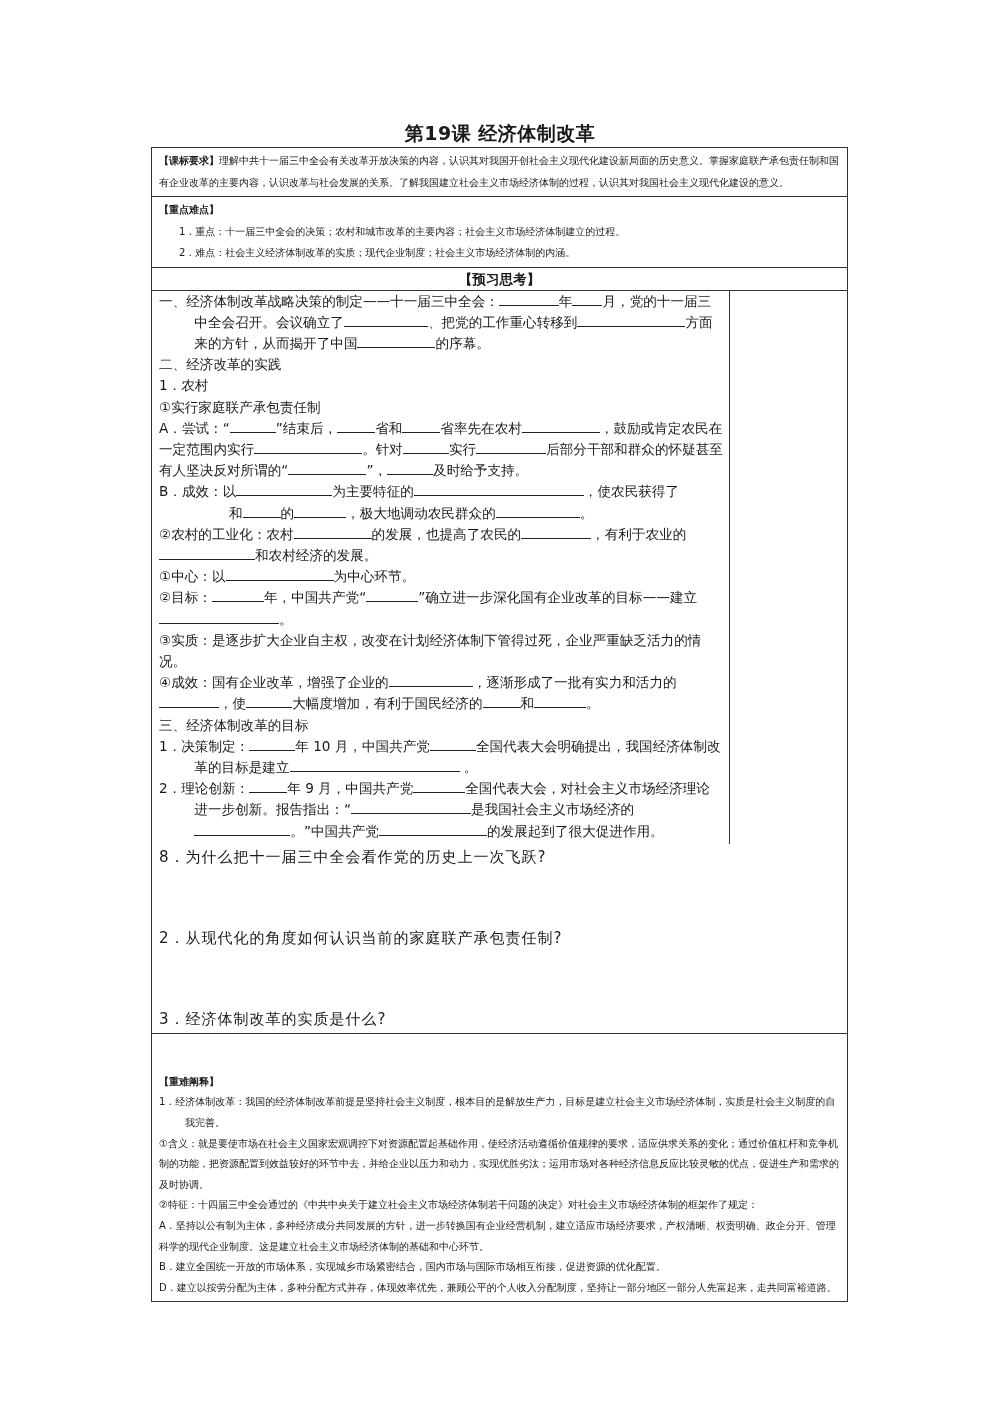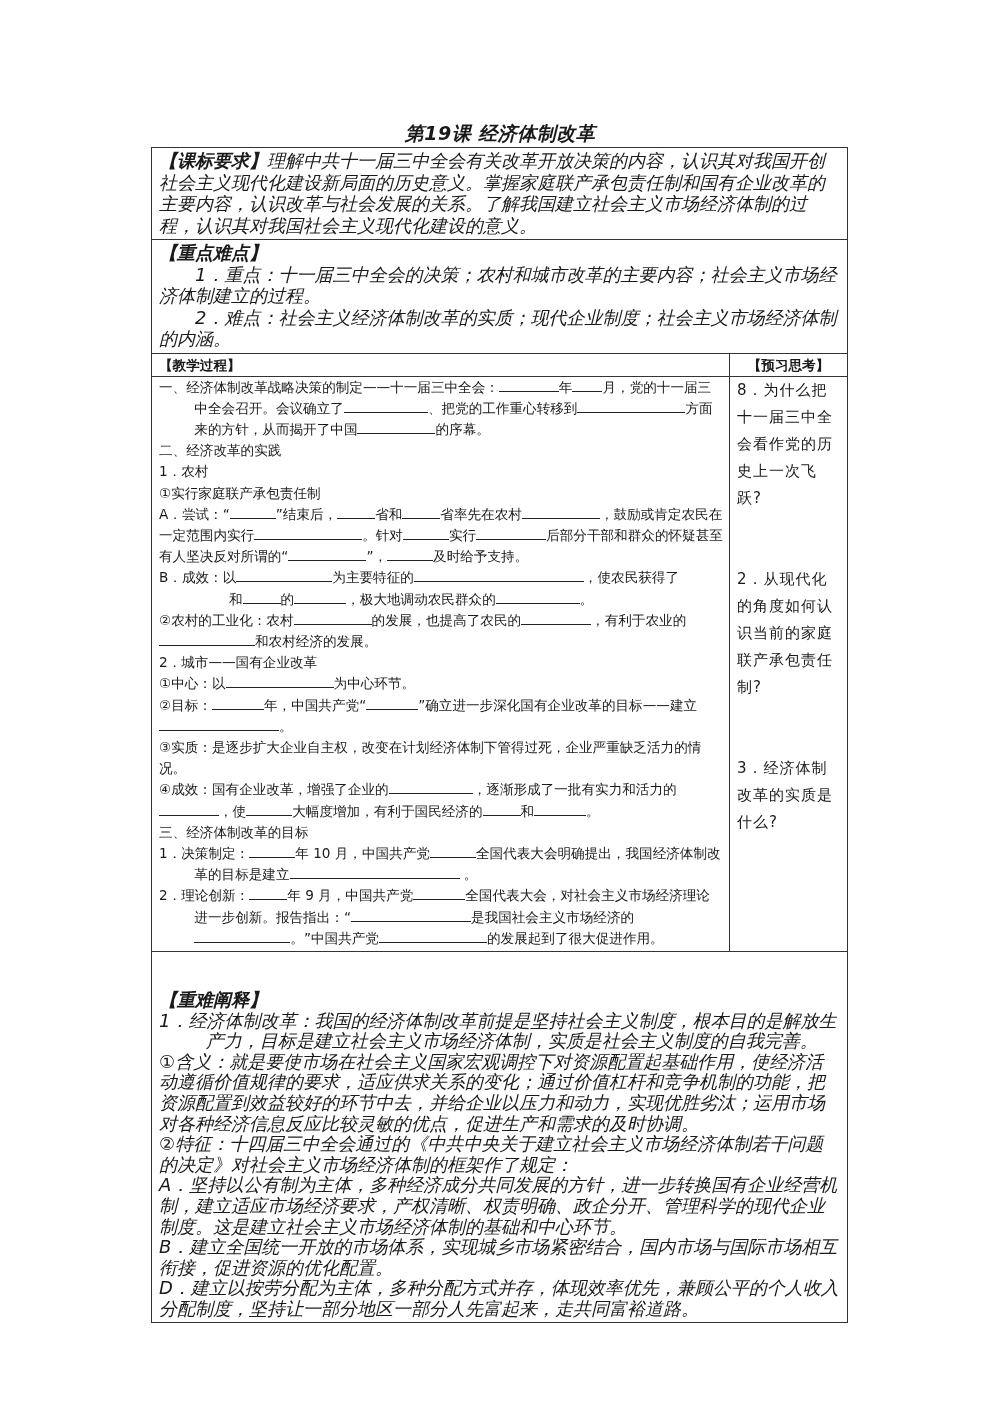--- a/index.html
+++ b/index.html
@@ -1,24 +1,24 @@
 <!DOCTYPE html>
 <html><head>
 <meta charset="utf-8">
 <style>
   html, body { margin:0; padding:0; background:#ffffff; }
   body { width:1000px; height:1414px; position:relative; font-family:"DejaVu Sans", sans-serif; color:#1a1a1a; }
-  .title { position:absolute; top:121px; left:0; width:1000px; text-align:center; font-size:19px; font-weight:bold; letter-spacing:0.5px;font-style:italic; }
+  .title { position:absolute; top:121px; left:0; width:1000px; text-align:center; font-size:19px; font-weight:bold; letter-spacing:0.5px; }
   .sheet { position:absolute; left:151px; top:147px; width:697px; border:1.5px solid #333; box-sizing:border-box; }
-  .sec { border-bottom:1.5px solid #333; padding:2px 7px 3px 7px; font-size:18px; line-height:21.5px;font-style:italic; }
+  .sec { border-bottom:1.5px solid #333; padding:2px 7px 3px 7px; font-size:10px; line-height:21.5px; }
   .sec:last-child { border-bottom:none;margin-top:37px; }
   .hdr { font-weight:bold; }
   .indent2 { text-indent:2em; }
   .hang { padding-left:2.6em; text-indent:-2.6em; }
-  .two { display:flex; border-bottom:1.5px solid #333; }
+  .two { display:flex; border-bottom:1.5px solid #333;flex-direction:column; }
   .two .main { width:578px; border-right:1.5px solid #333; box-sizing:border-box; padding:0 6px 2px 7px; font-size:13.6px; line-height:21.2px; }
   .two .side { flex:1; padding:0 7px; font-size:15px; line-height:27px; letter-spacing:1px; }
   .headrow { display:flex; border-bottom:1.5px solid #333; }
   .headrow .main { width:578px; border-right:1.5px solid #333; box-sizing:border-box; padding:1px 7px; font-size:13.6px; line-height:20px; font-weight:bold; }
   .headrow .side { flex:1; text-align:center; font-size:13.6px; line-height:20px; font-weight:bold; padding:1px 0; }
   .blank { display:inline-block; border-bottom:1px solid #222; height:14px; vertical-align:baseline; }
   .w30{width:30px}.w38{width:38px}.w46{width:46px}.w52{width:52px}.w60{width:60px}.w70{width:70px}.w78{width:78px}.w84{width:84px}.w96{width:96px}.w108{width:108px}.w120{width:120px}.w170{width:170px}
   .q { margin-bottom:54px; }
 </style>
 </head>
@@ -32,42 +32,40 @@
     <span class="hdr">【课标要求】</span><span>理解中共十一届三中全会有关改革开放决策的内容，认识其对我国开创社会主义现代化建设新局面的历史意义。掌握家庭联产承包责任制和国有企业改革的主要内容，认识改革与社会发展的关系。了解我国建立社会主义市场经济体制的过程，认识其对我国社会主义现代化建设的意义。</span>
   </div>
 
   <div class="sec">
     <div class="hdr">【重点难点】</div>
     <div class="indent2">1．重点：十一届三中全会的决策；农村和城市改革的主要内容；社会主义市场经济体制建立的过程。</div>
     <div class="indent2">2．难点：社会主义经济体制改革的实质；现代企业制度；社会主义市场经济体制的内涵。</div>
   </div>
 
   <div class="headrow">
-    <div class="main">【教学过程】</div>
     <div class="side">【预习思考】</div>
   </div>
 
   <div class="two">
     <div class="main">
       <div class="hang">
         <span>一、经济体制改革战略决策的制定——十一届三中全会：</span><span class="blank w60"></span><span>年</span><span class="blank w30"></span><span>月，党的十一届三中全会召开。会议确立了</span><span class="blank w84"></span><span>、把党的工作重心转移到</span><span class="blank w108"></span><span>方面来的方针，从而揭开了中国</span><span class="blank w78"></span><span>的序幕。</span>
       </div>
       <div>二、经济改革的实践</div>
       <div>1．农村</div>
       <div>①实行家庭联产承包责任制</div>
       <div>
         <span>A．尝试：“</span><span class="blank w46"></span><span>”结束后，</span><span class="blank w38"></span><span>省和</span><span class="blank w38"></span><span>省率先在农村</span><span class="blank w78"></span><span>，鼓励或肯定农民在一定范围内实行</span><span class="blank w108"></span><span>。针对</span><span class="blank w46"></span><span>实行</span><span class="blank w70"></span><span>后部分干部和群众的怀疑甚至有人坚决反对所谓的“</span><span class="blank w78"></span><span>”，</span><span class="blank w46"></span><span>及时给予支持。</span>
       </div>
       <div>
         <span>B．成效：以</span><span class="blank w96"></span><span>为主要特征的</span><span class="blank w170"></span><span>，使农民获得了</span><span style="display:inline-block;width:70px"></span><span>和</span><span class="blank w38"></span><span>的</span><span class="blank w52"></span><span>，极大地调动农民群众的</span><span class="blank w84"></span><span>。</span>
       </div>
       <div>
         <span>②农村的工业化：农村</span><span class="blank w78"></span><span>的发展，也提高了农民的</span><span class="blank w70"></span><span>，有利于农业的</span><span class="blank w96"></span><span>和农村经济的发展。</span>
       </div>
-      <div>2．城市——国有企业改革</div>
       <div>
         <span>①中心：以</span><span class="blank w108"></span><span>为中心环节。</span>
       </div>
       <div>
         <span>②目标：</span><span class="blank w52"></span><span>年，中国共产党“</span><span class="blank w52"></span><span>”确立进一步深化国有企业改革的目标——建立</span><span class="blank w120"></span><span>。</span>
       </div>
       <div>③实质：是逐步扩大企业自主权，改变在计划经济体制下管得过死，企业严重缺乏活力的情况。</div>
       <div>
         <span>④成效：国有企业改革，增强了企业的</span><span class="blank w84"></span><span>，逐渐形成了一批有实力和活力的</span><span class="blank w60"></span><span>，使</span><span class="blank w46"></span><span>大幅度增加，有利于国民经济的</span><span class="blank w38"></span><span>和</span><span class="blank w52"></span><span>。</span>
       </div>

